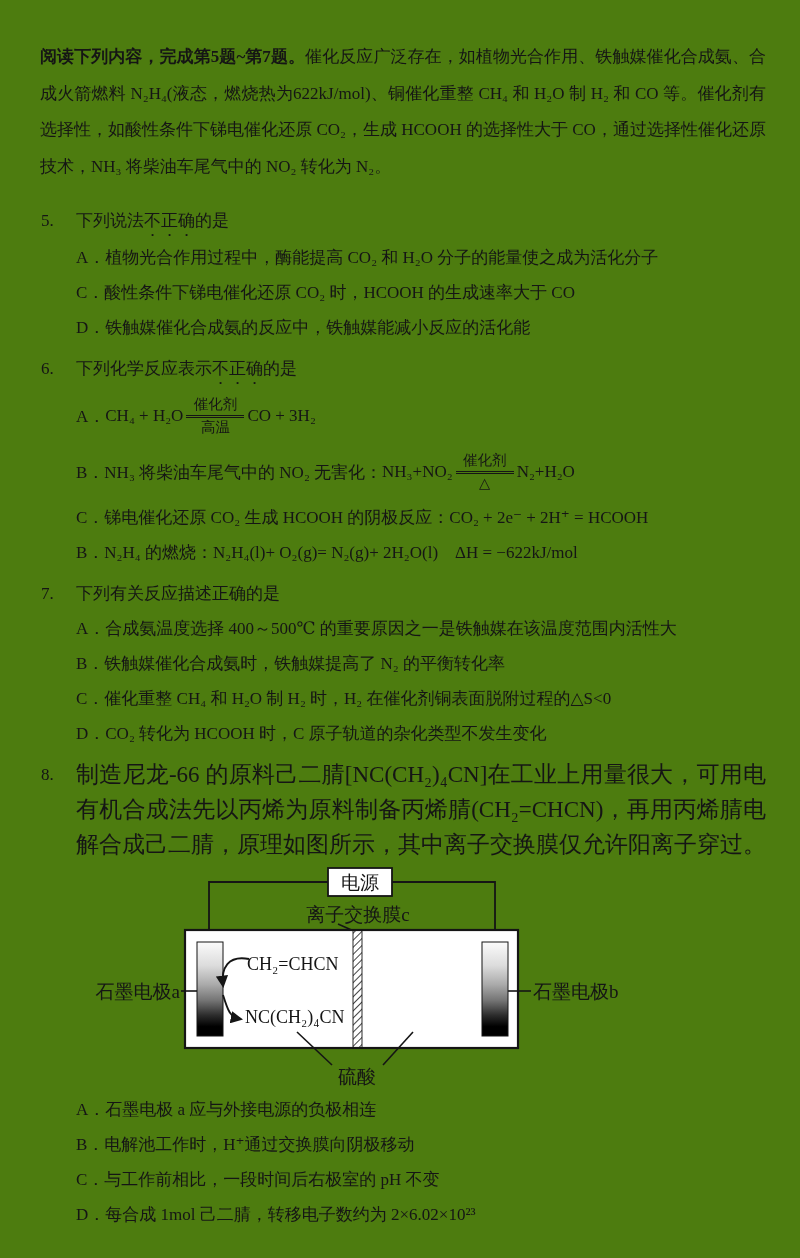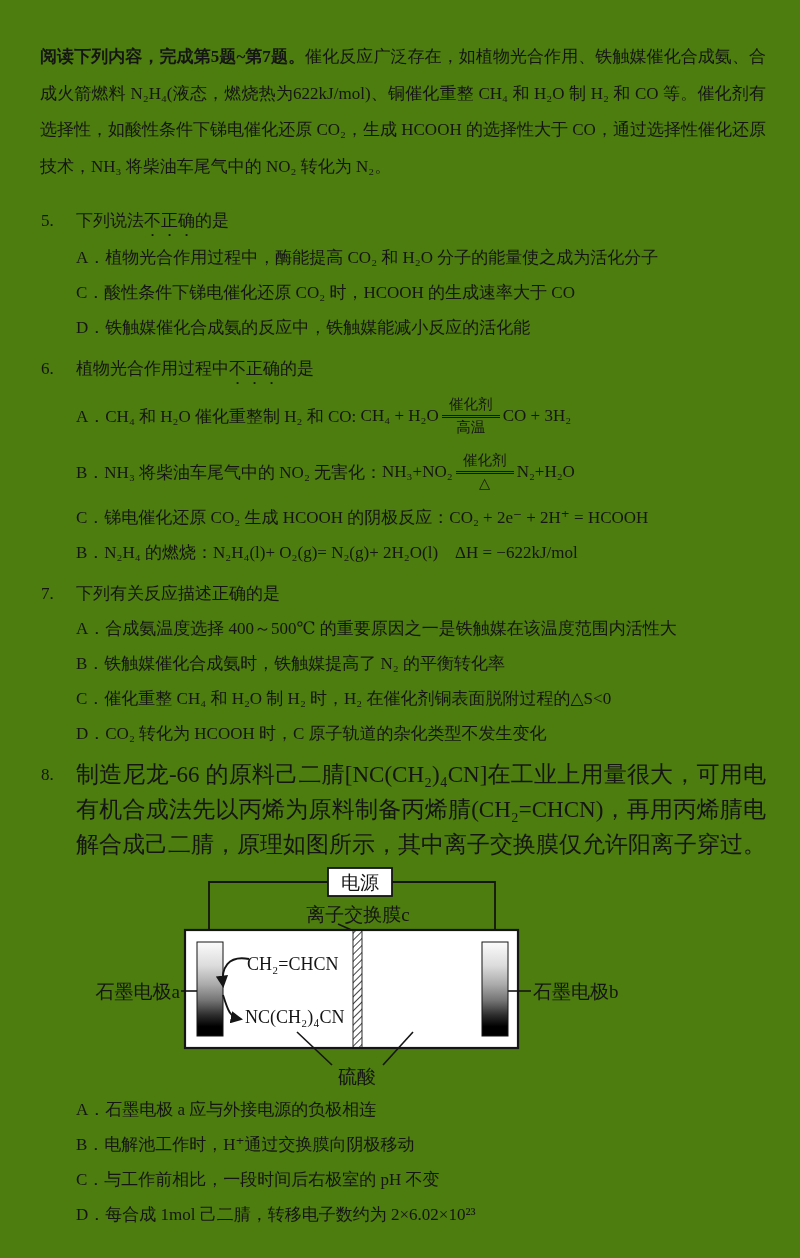--- a/index.html
+++ b/index.html
@@ -41,25 +41,24 @@
   <div class="q q5">
     <span class="qnum">5.</span>
     <div class="qtitle"><span>下列说法</span><span class="emph">不正确</span><span>的是</span></div>
     <div class="opt">A．植物光合作用过程中，酶能提高 CO₂ 和 H₂O 分子的能量使之成为活化分子</div>
     <div class="opt">C．酸性条件下锑电催化还原 CO₂ 时，HCOOH 的生成速率大于 CO</div>
     <div class="opt">D．铁触媒催化合成氨的反应中，铁触媒能减小反应的活化能</div>
   </div>
 
   <div class="q q6">
     <span class="qnum">6.</span>
-    <div class="qtitle"><span>植物光合作用过程中</span><span class="emph">不正确</span><span>的是</span></div>
+    <div class="qtitle"><span>下列化学反应表示</span><span class="emph">不正确</span><span>的是</span></div>
 
     <div class="opt-eq">
       <span>A．</span>
-        <span>CH₄ 和 H₂O 催化重整制 H₂ 和 CO: </span>
         <span>CH₄ + H₂O</span>
       <span class="cond">
         <span class="cs">催化剂</span>
         <span class="dline"></span>
         <span class="cs">高温</span>
       </span>
       <span>CO + 3H₂</span>
     </div>
 
     <div class="opt-eq">

